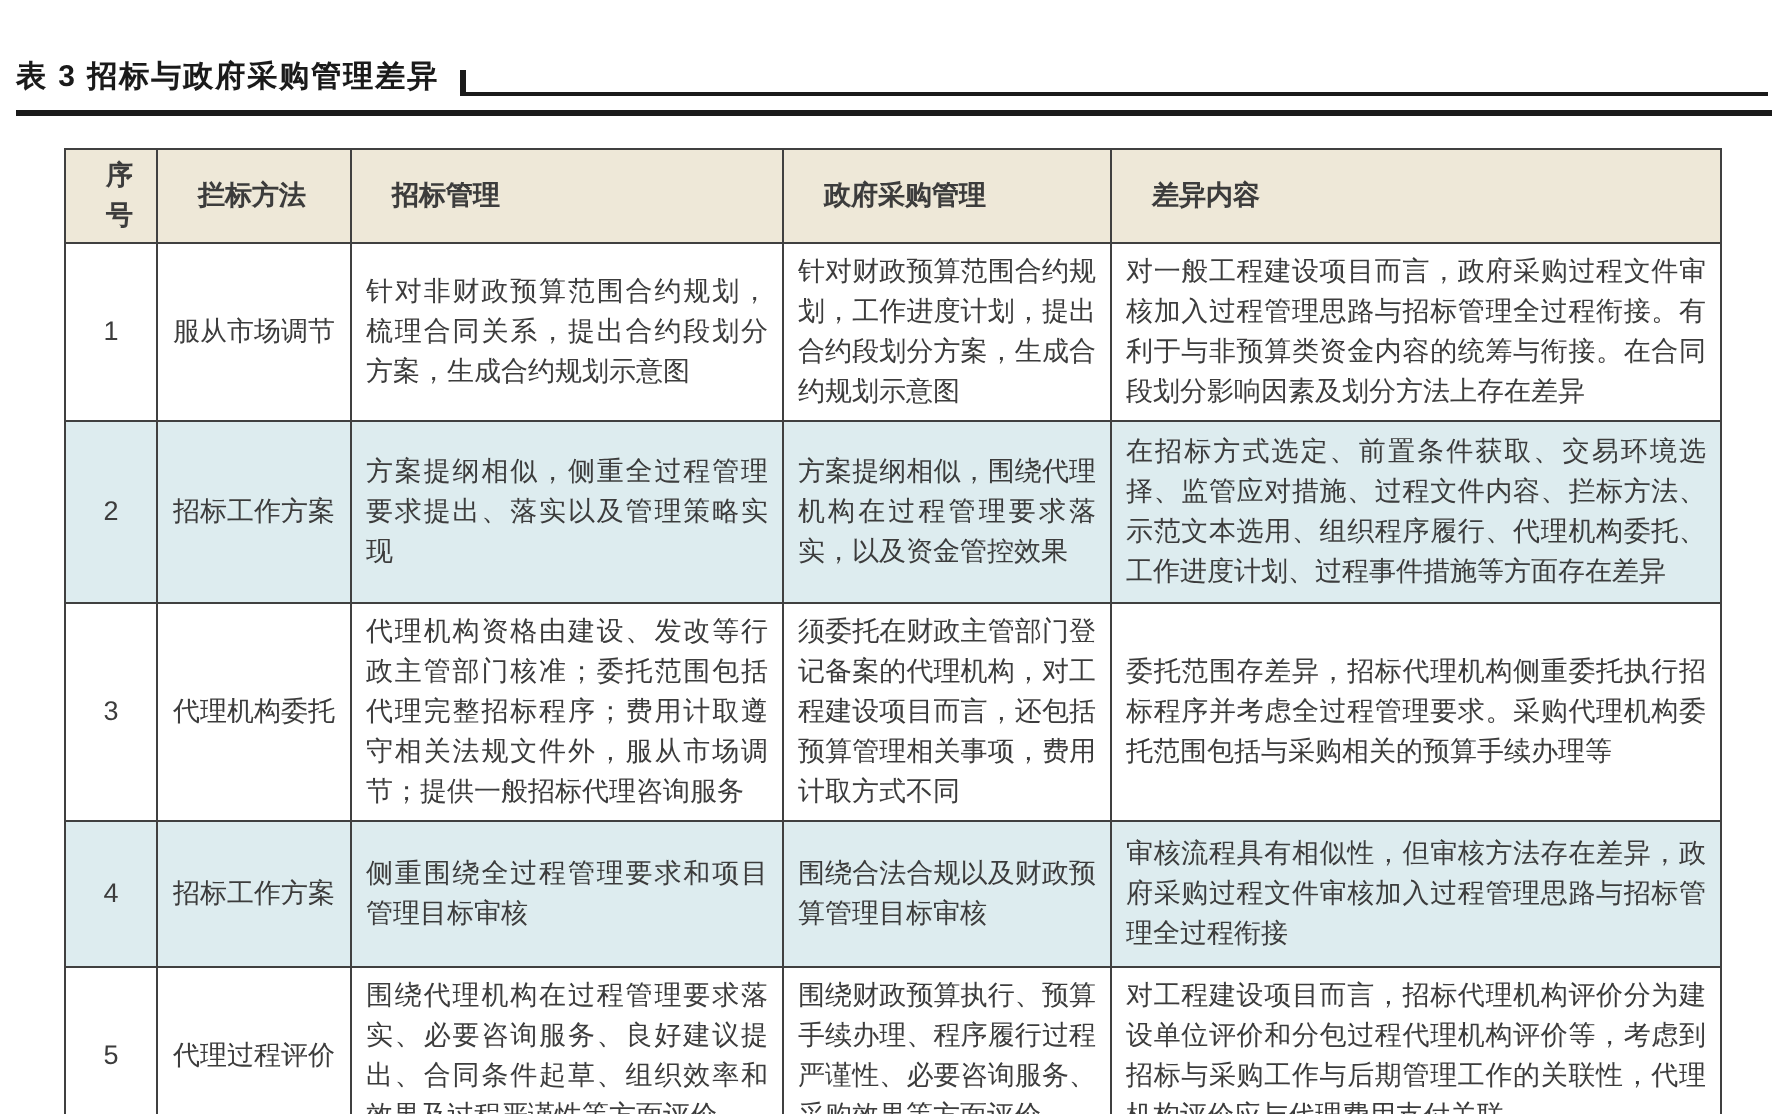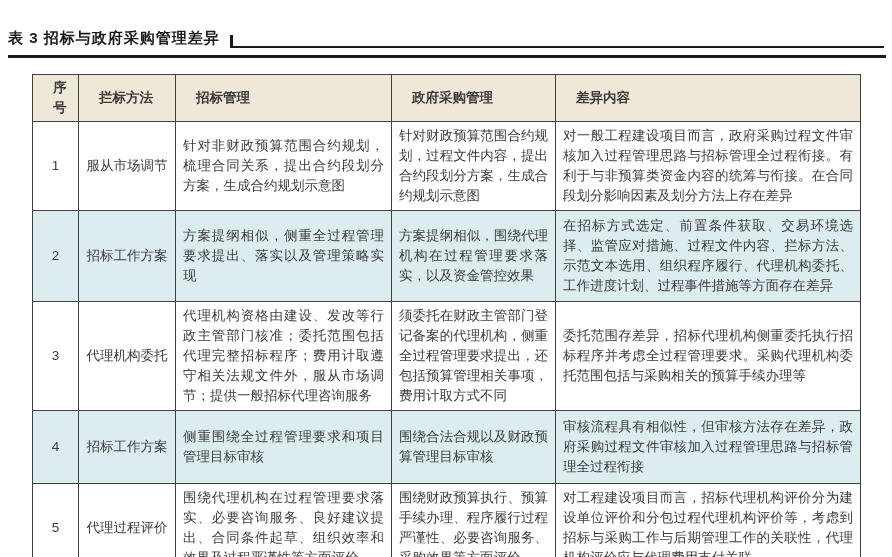--- a/index.html
+++ b/index.html
@@ -58,35 +58,35 @@
         <th>招标管理</th>
         <th>政府采购管理</th>
         <th>差异内容</th>
       </tr>
     </thead>
     <tbody>
       <tr class="r1">
         <td class="center">1</td>
         <td class="center">服从市场调节</td>
         <td>针对非财政预算范围合约规划，梳理合同关系，提出合约段划分方案，生成合约规划示意图</td>
-        <td>针对财政预算范围合约规划，过程文件内容，提出合约段划分方案，生成合约规划示意图</td>
+        <td>针对财政预算范围合约规划，工作进度计划，提出合约段划分方案，生成合约规划示意图</td>
         <td>对一般工程建设项目而言，政府采购过程文件审核加入过程管理思路与招标管理全过程衔接。有利于与非预算类资金内容的统筹与衔接。在合同段划分影响因素及划分方法上存在差异</td>
       </tr>
       <tr class="r2 alt">
         <td class="center">2</td>
         <td class="center">招标工作方案</td>
         <td>方案提纲相似，侧重全过程管理要求提出、落实以及管理策略实现</td>
         <td>方案提纲相似，围绕代理机构在过程管理要求落实，以及资金管控效果</td>
         <td>在招标方式选定、前置条件获取、交易环境选择、监管应对措施、过程文件内容、拦标方法、示范文本选用、组织程序履行、代理机构委托、工作进度计划、过程事件措施等方面存在差异</td>
       </tr>
       <tr class="r3">
         <td class="center">3</td>
         <td class="center">代理机构委托</td>
         <td>代理机构资格由建设、发改等行政主管部门核准；委托范围包括代理完整招标程序；费用计取遵守相关法规文件外，服从市场调节；提供一般招标代理咨询服务</td>
-        <td>须委托在财政主管部门登记备案的代理机构，侧重全过程管理要求提出，还包括预算管理相关事项，费用计取方式不同</td>
+        <td>须委托在财政主管部门登记备案的代理机构，对工程建设项目而言，还包括预算管理相关事项，费用计取方式不同</td>
         <td>委托范围存差异，招标代理机构侧重委托执行招标程序并考虑全过程管理要求。采购代理机构委托范围包括与采购相关的预算手续办理等</td>
       </tr>
       <tr class="r4 alt">
         <td class="center">4</td>
         <td class="center">招标工作方案</td>
         <td>侧重围绕全过程管理要求和项目管理目标审核</td>
         <td>围绕合法合规以及财政预算管理目标审核</td>
         <td>审核流程具有相似性，但审核方法存在差异，政府采购过程文件审核加入过程管理思路与招标管理全过程衔接</td>
       </tr>
       <tr class="r5">

